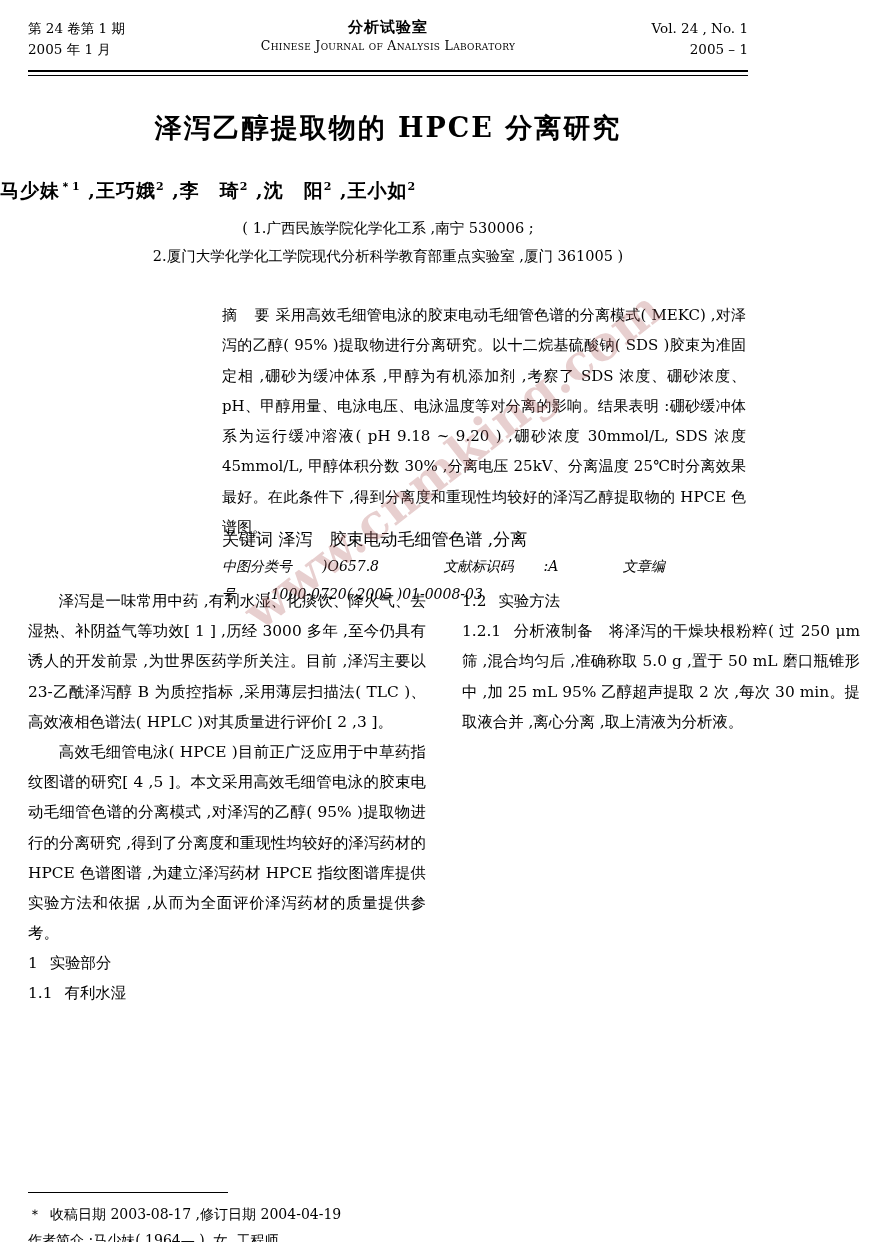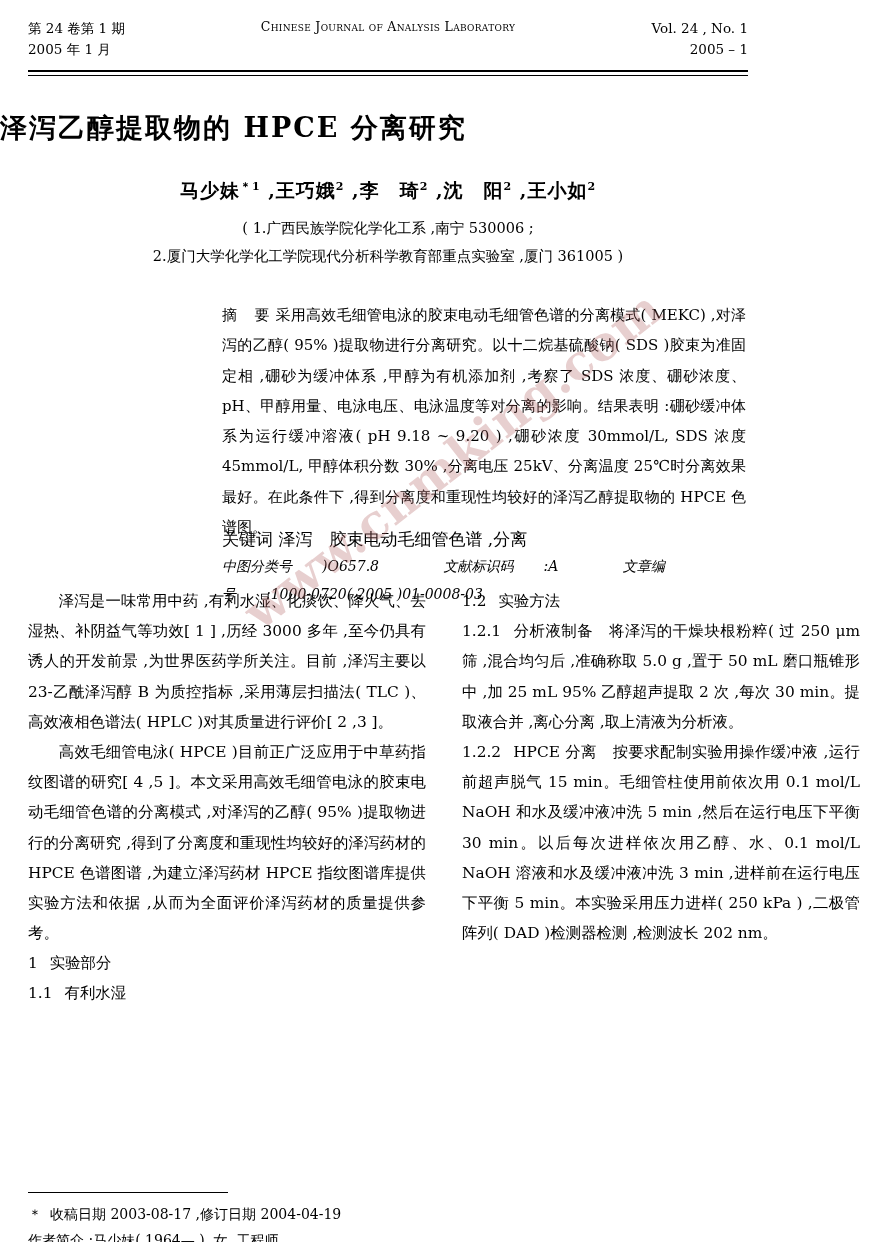--- a/index.html
+++ b/index.html
@@ -75,30 +75,30 @@
     border-bottom: 1px solid #000;
     height: 3px;
   }
 
   
   .title {
     position: absolute;
     top: 110px;
     left: 0;
     right: 0;
+    text-align: center;
     font-size: 27px;
     font-weight: bold;
     letter-spacing: 2px;
   }
   .authors {
     position: absolute;
     top: 178px;
     left: 0;
     right: 0;
-    text-align: center;
     font-size: 19px;
     font-weight: bold;
     letter-spacing: 1px;
   }
   .authors sup { font-size: 11px; font-weight: bold; }
   .affil {
     position: absolute;
     top: 214px;
     left: 90px;
     right: 90px;
@@ -213,20 +213,21 @@
 <body>
 
 <div class="page">
 
   <div class="header">
     <div class="header-left">
       <div>第 24 卷第 1 期</div>
       <div>2005 年 1 月</div>
     </div>
     <div class="header-center">
+      <div class="cn">分析试验室</div>
       <div class="en">Chinese Journal of Analysis Laboratory</div>
     </div>
     <div class="header-right">
       <div>Vol. 24 , No. 1</div>
       <div>2005 – 1</div>
     </div>
   </div>
   <div class="rule-double"></div>
 
   <div class="title">泽泻乙醇提取物的 HPCE 分离研究</div>
@@ -255,21 +256,20 @@
   <div class="cols">
     <div class="col left">
       <p class="ind">泽泻是一味常用中药 ,有利水湿、化痰饮、降火气、去湿热、补阴益气等功效[ 1 ] ,历经 3000 多年 ,至今仍具有诱人的开发前景 ,为世界医药学所关注。目前 ,泽泻主要以 23-乙酰泽泻醇 B 为质控指标 ,采用薄层扫描法( TLC )、高效液相色谱法( HPLC )对其质量进行评价[ 2 ,3 ]。</p>
       <p class="ind">高效毛细管电泳( HPCE )目前正广泛应用于中草药指纹图谱的研究[ 4 ,5 ]。本文采用高效毛细管电泳的胶束电动毛细管色谱的分离模式 ,对泽泻的乙醇( 95% )提取物进行的分离研究 ,得到了分离度和重现性均较好的泽泻药材的 HPCE 色谱图谱 ,为建立泽泻药材 HPCE 指纹图谱库提供实验方法和依据 ,从而为全面评价泽泻药材的质量提供参考。</p>
       <p class="head"><span class="secnum">1</span><span>实验部分</span></p>
       <p class="head"><span class="secnum">1.1</span><span>有利水湿</span></p>
     </div>
     <div class="col right">
       <p class="head"><span class="secnum">1.2</span><span>实验方法</span></p>
       <p class="head"><span class="secnum">1.2.1</span><span>分析液制备　将泽泻的干燥块根粉粹( 过 250 μm 筛 ,混合均匀后 ,准确称取 5.0 g ,置于 50 mL 磨口瓶锥形中 ,加 25 mL 95% 乙醇超声提取 2 次 ,每次 30 min。提取液合并 ,离心分离 ,取上清液为分析液。</span></p>
-      <p class="head"><span class="secnum">1.2.2</span><span>HPCE 分离　按要求配制实验用操作缓冲液 ,运行前超声脱气 15 min。毛细管柱使用前依次用 0.1 mol/L NaOH 和水及缓冲液冲洗 5 min ,然后在运行电压下平衡 30 min。以后每次进样依次用乙醇、水、0.1 mol/L NaOH 溶液和水及缓冲液冲洗 3 min ,进样前在运行电压下平衡 5 min。本实验采用压力进样( 250 kPa ) ,二极管阵列( DAD )检测器检测 ,检测波长 202 nm。</span></p>
     </div>
   </div>
 
   <div class="watermark">
     <div class="wm-text">www.cnmking.com</div>
   </div>
 
   <div class="foot-rule"></div>
   <div class="footnote">
     <div><span class="star">＊</span><span>收稿日期 2003-08-17 ,修订日期 2004-04-19</span></div>

